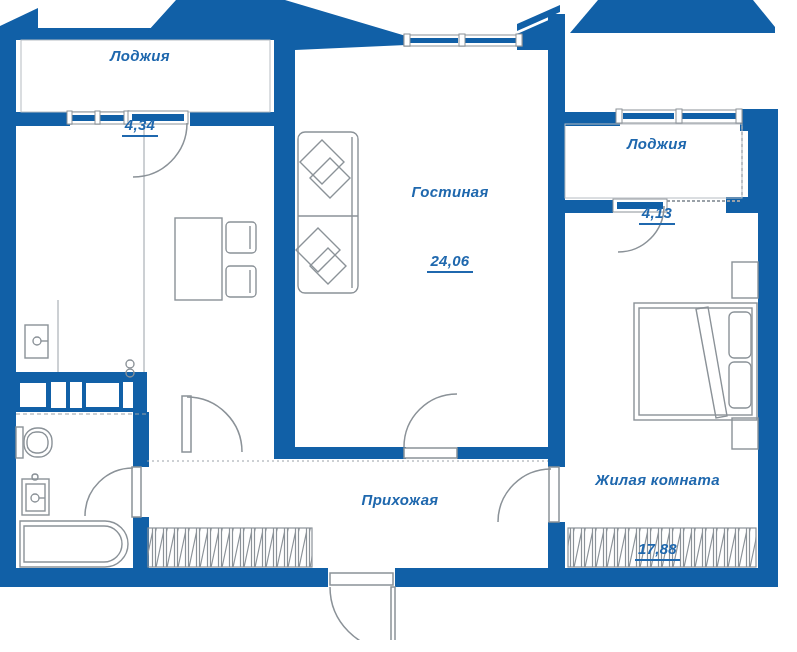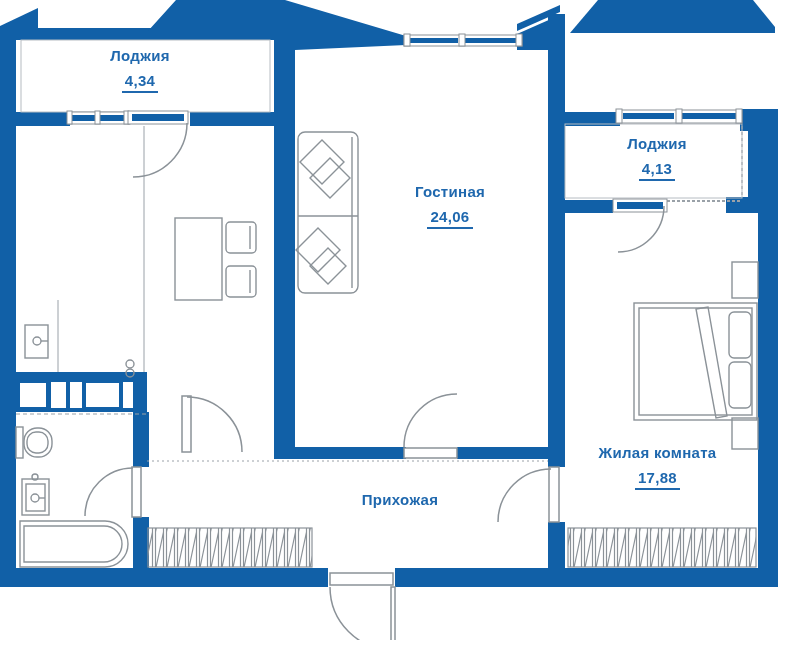--- a/index.html
+++ b/index.html
@@ -1,22 +1,22 @@
 <!DOCTYPE html>
 <html><head>
 <meta charset="utf-8">
 <style>
   html,body{margin:0;padding:0;background:#ffffff;}
   .stage{position:relative;width:797px;height:640px;background:#ffffff;overflow:hidden;
-         font-family:"Liberation Sans", sans-serif;}
+         font-family:"Liberation Sans", sans-serif;font-style:italic;}
   .stage svg{position:absolute;left:0;top:0;}
   .room-label{position:absolute;text-align:center;color:#1f68ae;font-weight:bold;
               font-size:15px;letter-spacing:.3px;line-height:17px;}
   .room-area-wrap{margin-top:8px;}
-  .room-area{display:inline-block;border-bottom:2px solid #1f68ae;padding:0 3px 2px;}
+  .room-area{display:inline-block;border-bottom:2px solid #1f68ae;padding:0 3px 2px;margin-top:44px;}
 </style>
 </head>
 <body>
 
 <div class="stage">
 
 <svg width="797" height="652" viewBox="0 0 797 652">
   <defs>
     <pattern id="hang" width="11" height="38" patternUnits="userSpaceOnUse">
       <path d="M1.5,0 V38 M1.5,38 L9.5,0 M9.5,0 V38" stroke="#8b9298" stroke-width="1.2" fill="none"></path>
@@ -187,21 +187,21 @@
 <div class="room-label" style="left:385px;top:183px;width:130px">
   <div>Гостиная</div>
   <div class="room-area-wrap"><span class="room-area">24,06</span></div>
 </div>
 
 <div class="room-label" style="left:592px;top:135px;width:130px">
   <div>Лоджия</div>
   <div class="room-area-wrap"><span class="room-area">4,13</span></div>
 </div>
 
-<div class="room-label" style="left:575px;top:444px;width:165px">
+<div class="room-label" style="left:575px;top:471px;width:165px">
   <div>Жилая комната</div>
   <div class="room-area-wrap"><span class="room-area">17,88</span></div>
 </div>
 
 
 <div class="room-label" style="left:335px;top:491px;width:130px">
   <div>Прихожая</div>
 </div>
 
 </div>

